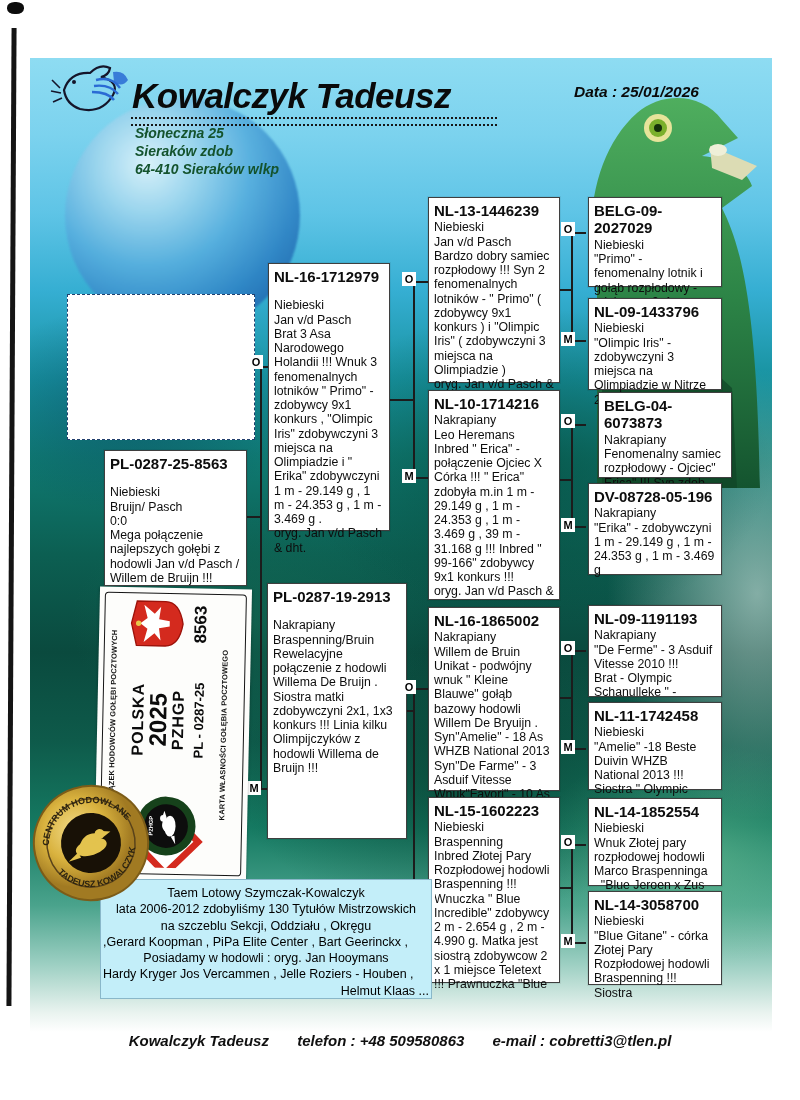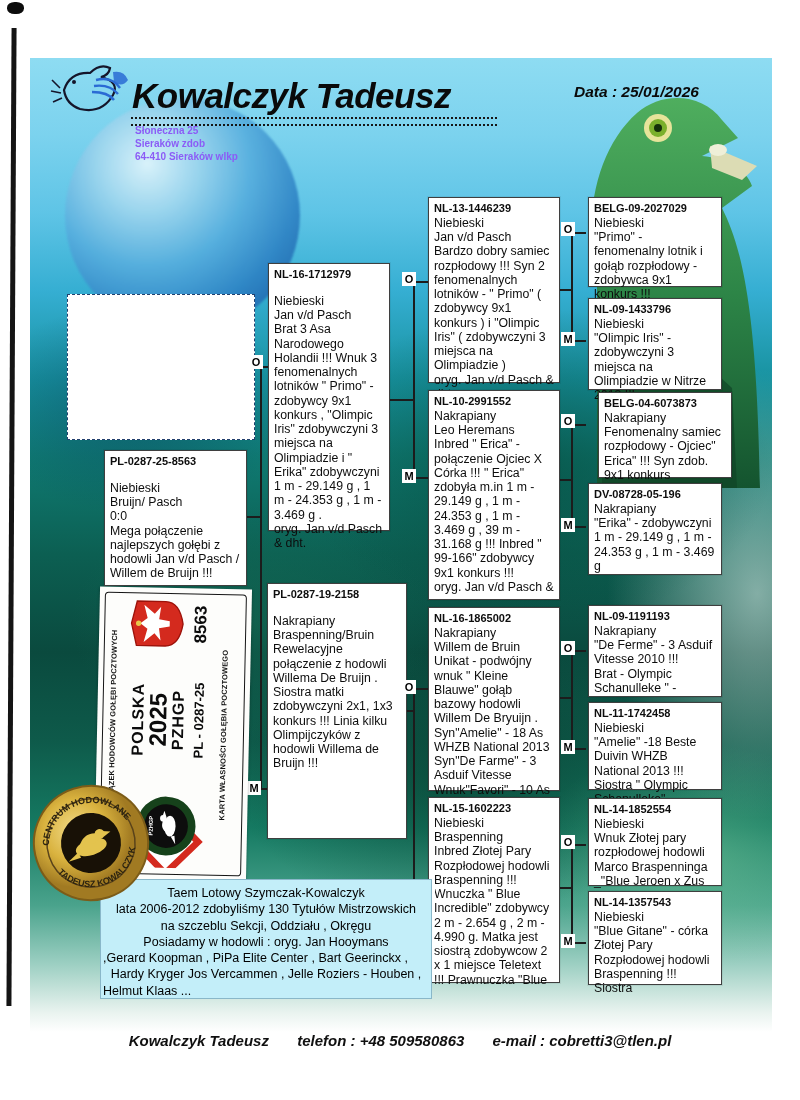--- a/index.html
+++ b/index.html
@@ -22,32 +22,32 @@
   .globe{position:absolute;left:35px;top:40px;width:235px;height:235px;border-radius:50%;
     background:radial-gradient(circle at 35% 28%,#e4f6fc 0%,#9fd6ee 22%,#57aede 45%,#2e82c4 68%,#1c5ea6 88%,#174f90 100%);
     opacity:.9;filter:blur(1px);}
   .pigeon-svg{position:absolute;right:0;top:0;}
   
   .hdr-logo{position:absolute;left:50px;top:60px;}
   .title{position:absolute;left:132px;top:76px;font-size:35px;font-weight:bold;font-style:italic;
          color:#0a0a0a;letter-spacing:-.5px;}
   .title-underline{position:absolute;left:131px;top:117px;width:366px;height:5px;
          border-top:2px dotted #161616;border-bottom:2px dotted #161616;}
-  .addr{position:absolute;left:135px;top:124px;font-size:10px;font-weight:bold;
-        color:#8b5cf6;line-height:1.3;}
+  .addr{position:absolute;left:135px;top:124px;font-size:14px;font-style:italic;font-weight:bold;
+        color:#14532d;line-height:1.3;}
   .date{position:absolute;left:574px;top:66px;font-size:15.5px;font-style:italic;font-weight:bold;color:#0a0a0a;margin-top:17px;}
   .doc-title{position:absolute;left:74px;top:204px;font-size:34px;font-weight:bold;font-style:italic;
         color:#060606;letter-spacing:-.5px;}
   
   .ph-box{position:absolute;left:67px;top:294px;width:186px;height:144px;background:#fff;
         border:1.5px dashed #23406e;}
   
   .pbox{position:absolute;background:#fff;border:1px solid #3f3f3f;box-shadow:0 0 0 1px rgba(0,0,0,.06);
         padding:4px 5px;font-size:12.3px;line-height:1.16;color:#0d0d0d;z-index:5;}
-  .pbox .ring{font-weight:bold;font-size:11px;margin-bottom:1px;}
+  .pbox .ring{font-weight:bold;font-size:15px;margin-bottom:1px;}
   .pbox .body{white-space:pre-line;}
   .pbox.gap .body{margin-top:13px;}
   
   .ln{position:absolute;background:#1c1c1c;z-index:4;}
   .mk{position:absolute;width:14px;height:14px;background:#fff;color:#000;z-index:6;
       font-weight:bold;font-size:11px;line-height:14px;text-align:center;}
   
   .card{position:absolute;left:97px;top:588px;width:152px;height:292px;background:#fdfdfb;
         z-index:7;transform:rotate(1.2deg);box-shadow:0 1px 3px rgba(0,0,0,.35);padding:0;}
   .card-inner{position:absolute;left:5px;top:5px;right:5px;bottom:5px;border:1.5px solid #151515;border-radius:4px;}
@@ -172,34 +172,34 @@
 Mega połączenie najlepszych gołębi z hodowli Jan v/d Pasch / Willem de Bruijn !!!</div>
   </div>
   <div class="pbox gap" style="left:268px;top:263px;width:110px;height:258px">
     <div class="ring">NL-16-1712979</div>
     <div class="body">Niebieski
 Jan v/d Pasch
 Brat 3 Asa Narodowego Holandii !!!  Wnuk 3 fenomenalnych lotników " Primo" - zdobywcy 9x1 konkurs , "Olimpic Iris" zdobywczyni 3 miejsca na Olimpiadzie i " Erika" zdobywczyni 1 m - 29.149 g , 1 m - 24.353 g , 1 m - 3.469 g .
 oryg. Jan v/d Pasch &amp; dht.</div>
   </div>
   <div class="pbox gap" style="left:267px;top:583px;width:128px;height:246px">
-    <div class="ring">PL-0287-19-2158</div>
+    <div class="ring">PL-0287-19-2913</div>
     <div class="body">Nakrapiany
 Braspenning/Bruin
 Rewelacyjne połączenie z hodowli Willema De Bruijn . Siostra matki zdobywczyni 2x1, 1x3 konkurs !!! Linia kilku Olimpijczyków z hodowli Willema de Bruijn !!!</div>
   </div>
   <div class="pbox" style="left:428px;top:197px;width:120px;height:176px">
     <div class="ring">NL-13-1446239</div>
     <div class="body">Niebieski
 Jan v/d Pasch
 Bardzo dobry samiec rozpłodowy !!! Syn 2 fenomenalnych lotników - " Primo" ( zdobywcy 9x1 konkurs ) i "Olimpic Iris" ( zdobywczyni 3 miejsca na Olimpiadzie )
 oryg. Jan v/d Pasch &amp; dht.</div>
   </div>
   <div class="pbox" style="left:428px;top:390px;width:120px;height:200px">
-    <div class="ring">NL-10-2991552</div>
+    <div class="ring">NL-10-1714216</div>
     <div class="body">Nakrapiany
 Leo Heremans
 Inbred " Erica" - połączenie Ojciec X Córka !!! " Erica" zdobyła m.in 1 m - 29.149 g , 1 m - 24.353 g , 1 m - 3.469 g , 39 m - 31.168 g !!! Inbred " 99-166" zdobywcy 9x1 konkurs !!!
 oryg. Jan v/d Pasch &amp;</div>
   </div>
   <div class="pbox" style="left:428px;top:607px;width:120px;height:174px">
     <div class="ring">NL-16-1865002</div>
     <div class="body">Nakrapiany
 Willem de Bruin
 Unikat - podwójny wnuk " Kleine Blauwe" gołąb bazowy hodowli Willem De Bryuijn . Syn"Amelie" - 18 As WHZB National 2013 Syn"De Farme" - 3 Asduif Vitesse Wnuk"Favori" - 10 As Narodowy TBOT</div>
@@ -240,21 +240,21 @@
     <div class="ring">NL-11-1742458</div>
     <div class="body">Niebieski
 "Amelie" -18 Beste Duivin WHZB National 2013 !!! Siostra " Olympic Schanulleke" -</div>
   </div>
   <div class="pbox" style="left:588px;top:798px;width:122px;height:78px">
     <div class="ring">NL-14-1852554</div>
     <div class="body">Niebieski
 Wnuk Złotej pary rozpłodowej hodowli Marco Braspenninga _"Blue Jeroen x Zus</div>
   </div>
   <div class="pbox" style="left:588px;top:891px;width:122px;height:84px">
-    <div class="ring">NL-14-1357543</div>
+    <div class="ring">NL-14-3058700</div>
     <div class="body">Niebieski
 "Blue Gitane" - córka Złotej Pary Rozpłodowej hodowli Braspenning !!! Siostra</div>
   </div>
 
   <div class="card">
     <div class="card-inner">
       <div class="card-rot">
         <div class="card-top">POLSKI ZWIĄZEK HODOWCÓW GOŁĘBI POCZTOWYCH</div>
         <div class="card-mid">
           <svg width="76" height="78" viewBox="0 0 80 80">
@@ -315,24 +315,24 @@
       <polygon points="73,51 81,54 73,57"></polygon>
       <path d="M46 60 Q56 44 72 54 Q62 64 46 60 Z"></path>
       <polygon points="44,64 32,70 45,70"></polygon>
     </g>
   </svg>
 
   <div class="achv">
     <div>Taem Lotowy Szymczak-Kowalczyk</div>
     <div>lata 2006-2012  zdobyliśmy  130 Tytułów Mistrzowskich</div>
     <div>na szczeblu Sekcji, Oddziału , Okręgu</div>
+    <div style="text-align:left">,Gerard Koopman , PiPa Elite Center , Bart Geerinckx ,</div>
     <div>Posiadamy w hodowli : oryg. Jan Hooymans</div>
-    <div style="text-align:left">,Gerard Koopman , PiPa Elite Center , Bart Geerinckx ,</div>
-    <div style="text-align:center">Hardy Kryger  Jos Vercammen , Jelle Roziers - Houben ,</div>
-    <div style="text-align:left">Helmut Klaas ...</div>
+    <div style="text-align:left">Hardy Kryger  Jos Vercammen , Jelle Roziers - Houben ,</div>
+    <div style="text-align:right">Helmut Klaas ...</div>
   </div>
 
   <div class="footer">
     <span>Kowalczyk Tadeusz</span>
     <span>telefon : +48 509580863</span>
     <span>e-mail : cobretti3@tlen.pl</span>
   </div>
 
 </div>
 

